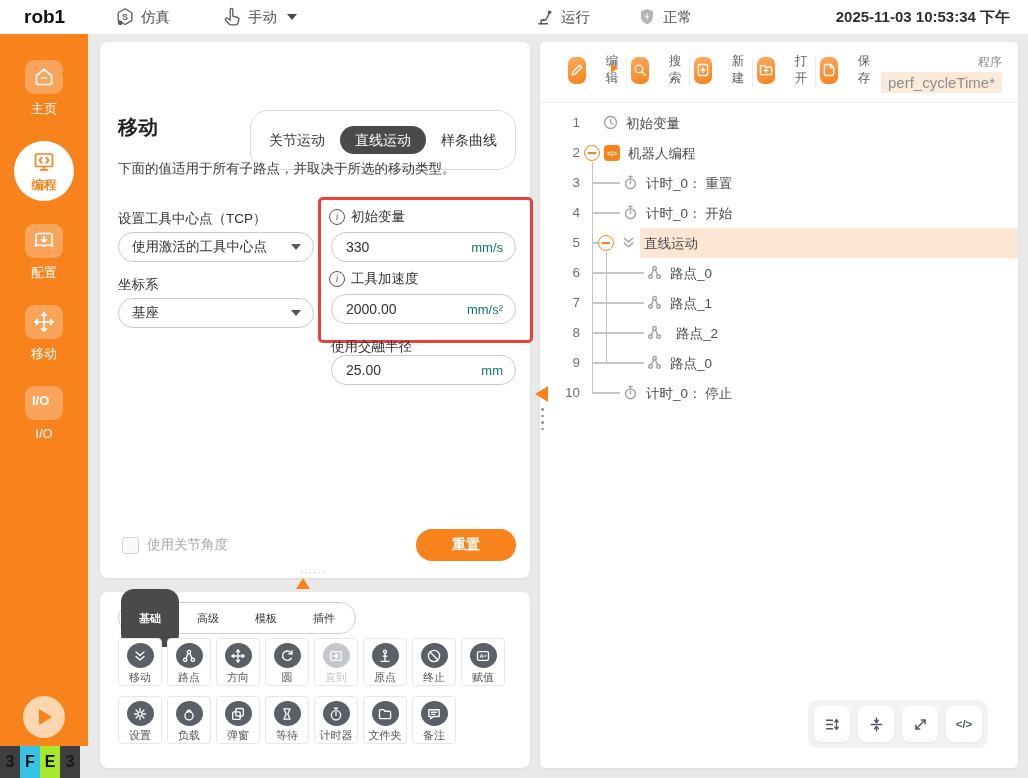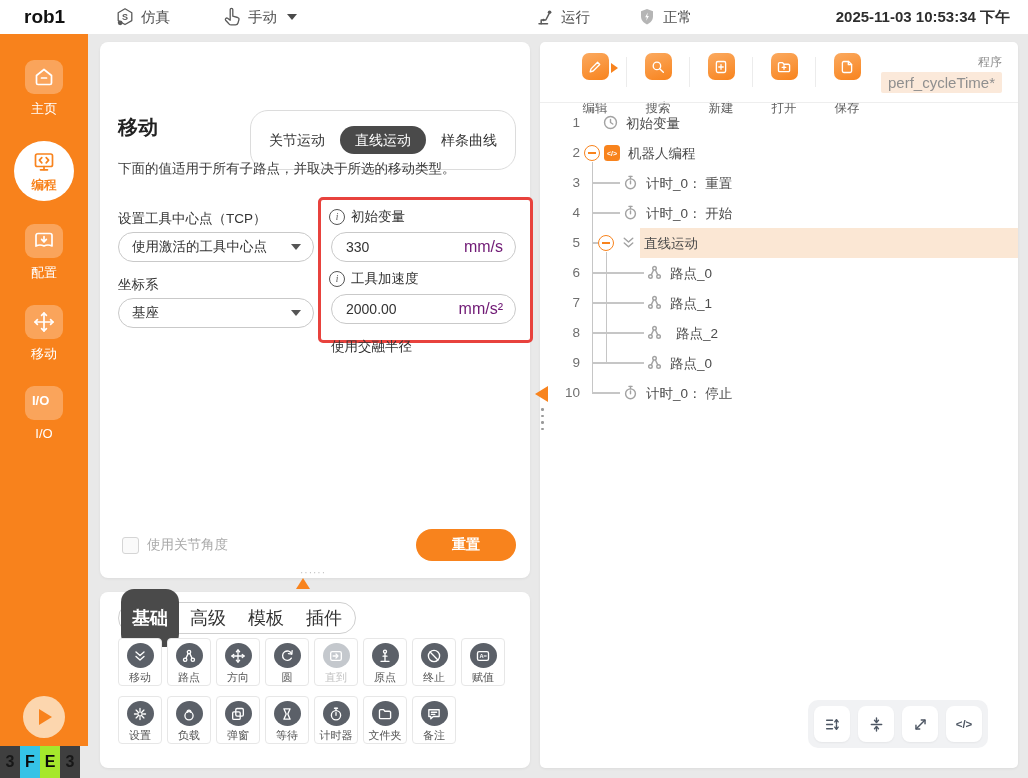--- a/index.html
+++ b/index.html
@@ -44,45 +44,45 @@
   .seg{min-width:86px;text-align:center;font-size:14px;color:#333;height:28px;line-height:28px;cursor:pointer;}
   .seg.on{background:#4a4a4a;color:#fff;border-radius:15px;}
   .desc{position:absolute;left:18px;top:116px;font-size:13.5px;color:#3a3a3a;line-height:21px;}
   .flabel{position:absolute;font-size:13.5px;color:#333;}
   .ilabel{position:absolute;font-size:13.5px;color:#333;display:flex;align-items:center;gap:6px;}
   .info-i{width:14px;height:14px;border:1.2px solid #555;border-radius:50%;display:inline-flex;align-items:center;justify-content:center;font-size:9.5px;font-family:"Liberation Serif",serif;font-style:italic;color:#555;}
   .fselect,.finput{position:absolute;height:30px;border:1px solid #c9c9c9;border-radius:15px;box-sizing:border-box;display:flex;align-items:center;background:#fff;cursor:pointer;}
   .fselect .txt{font-size:13.5px;color:#333;margin-left:13px;white-space:nowrap;}
   .fselect .car{margin-left:auto;margin-right:12px;width:0;height:0;border-left:5px solid transparent;border-right:5px solid transparent;border-top:6px solid #555;}
   .finput .val{font-size:14px;color:#333;margin-left:14px;}
-  .finput .unit{margin-left:auto;margin-right:12px;font-size:16px;color:#701a75;}
+  .finput .unit{margin-left:auto;margin-right:12px;font-size:13px;color:#0f766e;}
   .redbox{position:absolute;left:218px;top:155px;width:209px;height:140px;border:3px solid #e8423d;border-radius:5px;pointer-events:none;}
   .chkrow{position:absolute;left:22px;top:494px;display:flex;align-items:center;gap:8px;}
   .chk{width:15px;height:15px;border:1.5px solid #d5d5d5;border-radius:3px;background:#fafafa;cursor:pointer;}
   .chklb{font-size:13.5px;color:#a9a9a9;}
   .resetbtn{position:absolute;right:14px;top:487px;width:100px;height:32px;border-radius:16px;background:#f8831d;color:#fff;font-size:14px;font-weight:bold;display:flex;align-items:center;justify-content:center;cursor:pointer;}
   
   .gap-dots{position:absolute;left:300px;top:567px;font-size:10px;color:#c0c0c0;letter-spacing:1px;}
   .gap-arrow{position:absolute;left:296px;top:578px;width:0;height:0;border-left:7px solid transparent;border-right:7px solid transparent;border-bottom:11px solid #f8831d;cursor:pointer;}
   
   #palPanel{left:100px;top:592px;width:430px;height:176px;}
   .pal-tabs{position:absolute;left:18px;top:10px;height:30px;border:1px solid #cfcfcf;border-radius:16px;display:flex;align-items:center;padding:0 2px;}
-  .ptab{min-width:46px;text-align:center;font-size:18px;color:#333;height:26px;line-height:26px;padding:16px 6px;cursor:pointer;}
+  .ptab{min-width:46px;text-align:center;font-size:11px;color:#333;height:26px;line-height:26px;padding:16px 6px;cursor:pointer;}
   .ptab.on{background:#4a4a4a;color:#fff;border-radius:13px;font-weight:bold;}
   .pal-grid{position:absolute;left:18px;top:46px;width:398px;display:flex;flex-wrap:wrap;gap:10px 5px;}
   .pcard{width:44px;height:48px;border:1px solid #e7e7e7;border-radius:4px;box-sizing:border-box;display:flex;flex-direction:column;align-items:center;padding-top:4px;cursor:pointer;background:#fff;}
   .picon{width:27px;height:27px;border-radius:50%;background:#5b6068;color:#fff;display:flex;align-items:center;justify-content:center;}
   .picon svg{width:16px;height:16px;}
   .plabel{font-size:11px;color:#555;margin-top:2px;white-space:nowrap;}
   .pcard.off .picon{background:#c4c8cd;}
   .pcard.off .plabel{color:#c2c2c2;}
   
   #progPanel{left:540px;top:42px;width:478px;height:726px;border-radius:5px;}
   .tb2{position:absolute;left:28px;top:11px;display:flex;align-items:flex-start;}
-  .tb-item{width:54px;display:flex;flex-direction:column;align-items:center;gap:20px;cursor:pointer;position:relative;}
+  .tb-item{width:54px;display:flex;flex-direction:row;align-items:center;gap:20px;cursor:pointer;position:relative;}
   .tb-ic{width:27px;height:27px;border-radius:7px;background:linear-gradient(160deg,#fbaa60,#f8831d);display:flex;align-items:center;justify-content:center;color:#fff;}
   .tb-ic svg{width:16px;height:16px;}
   .tb-lb{font-size:12.5px;color:#5f5f5f;}
   .tb-sep{width:1px;height:30px;background:#ececec;margin:4px 4px 0;}
   .tb-arrow{position:absolute;right:4px;top:10px;width:0;height:0;border-top:5px solid transparent;border-bottom:5px solid transparent;border-left:7px solid #f8831d;}
   .prog-label{position:absolute;right:16px;top:12px;font-size:12px;color:#8c8c8c;}
   .prog-name{position:absolute;right:16px;top:30px;font-size:15px;color:#8f8f8f;background:#fbe9da;padding:2px 7px;border-radius:2px;}
   .tb-line{position:absolute;left:0;right:0;top:60px;border-bottom:1px solid #eee;}
   .tree{position:absolute;left:0;right:0;top:66px;height:300px;}
   .trow{position:absolute;left:0;right:0;height:30px;cursor:pointer;}
@@ -257,20 +257,24 @@
     <span class="info-i">i</span>
     <span>工具加速度</span>
   </div>
   <div class="finput" style="left:231px;top:252px;width:185px">
     <span class="val">2000.00</span>
     <span class="unit">mm/s²</span>
   </div>
   <div class="redbox"></div>
 
   <div class="flabel" style="left:231px;top:296px">使用交融半径</div>
+  <div class="finput" style="left:231px;top:313px;width:185px">
+    <span class="val">25.00</span>
+    <span class="unit">mm</span>
+  </div>
 
   <div class="chkrow">
     <span class="chk"></span>
     <span class="chklb">使用关节角度</span>
   </div>
   <div class="resetbtn">重置</div>
 </div>
 
 <div class="gap-dots">······</div>
 <div class="gap-arrow"></div>

